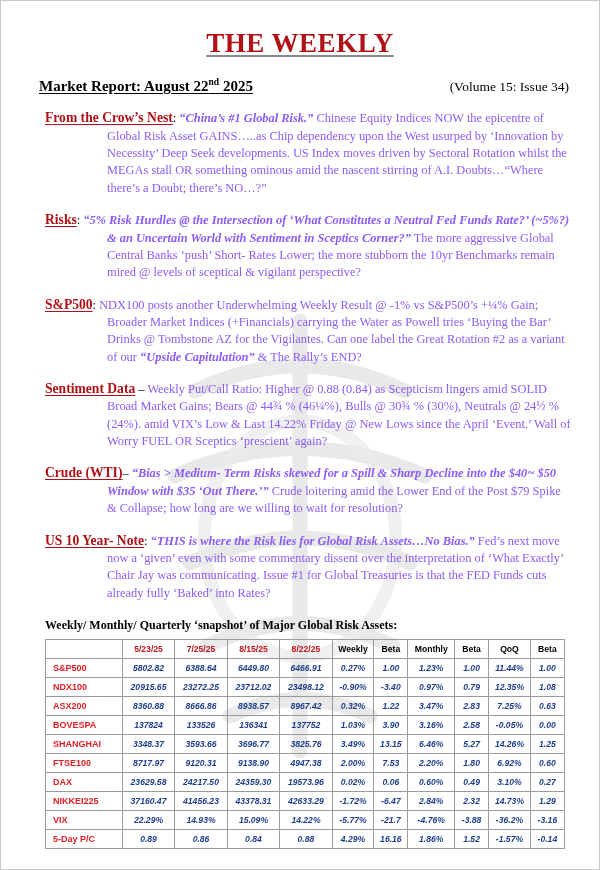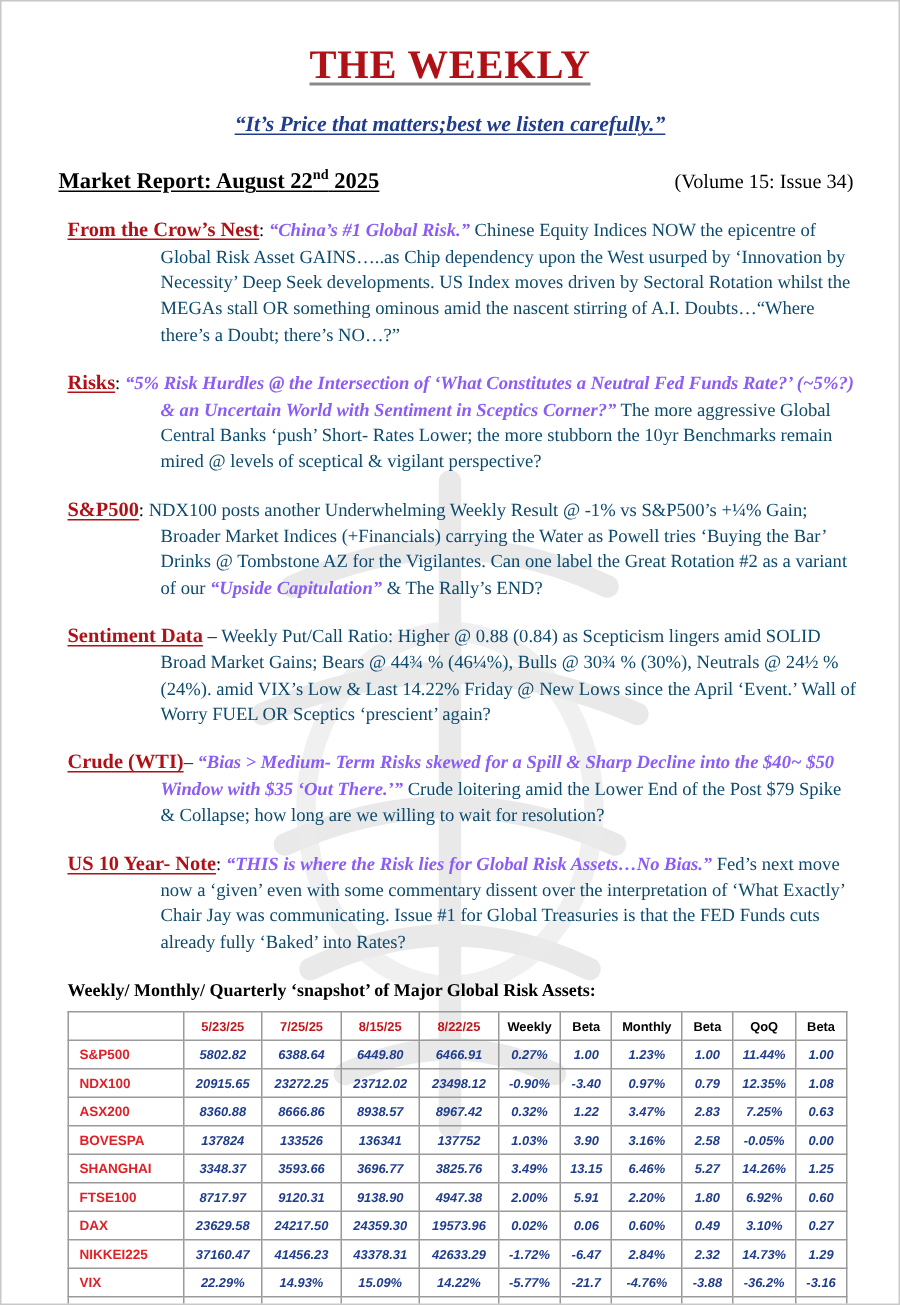--- a/index.html
+++ b/index.html
@@ -110,21 +110,21 @@
     color: #B01116;
     text-decoration: underline;
     text-underline-offset: 2px;
   }
   .sec-sep { font-weight: normal; color: #000; }
   .quote {
     font-style: italic;
     font-weight: bold;
     color: #8b5cf6;
   }
-  .body-txt { color: #0c4a6e; }
+  .body-txt { color: #8b5cf6; }
   .hang {
     display: block;
     padding-left: 62px;
     text-indent: -62px;
   }
 
   
   .table-head {
     margin: 16px 0 6px 0;
     padding-left: 22px;
@@ -199,21 +199,20 @@
       <g fill="#bdbdbd" opacity="0.75">
         <ellipse cx="165" cy="238" rx="96" ry="118" fill="none" stroke="#bdbdbd" stroke-width="13"></ellipse>
       </g>
     </svg>
   </div>
 
   <div id="content">
 
     <div class="masthead">THE WEEKLY</div>
 
-    <div class="tagline">“It’s Price that matters;best we listen carefully.”</div>
 
     <div class="reportline">
       <div class="report-title"><span>Market Report: August 22</span><sup>nd</sup><span> 2025</span></div>
       <div class="volume">(Volume 15: Issue 34)</div>
     </div>
 
     <div id="sections-host">
         <div class="section">
           <p>
             <span class="hang"><span class="sec-head">From the Crow’s Nest</span><span class="sec-sep">: </span><span class="quote">“China’s #1 Global Risk.”</span><span class="body-txt">  Chinese Equity Indices NOW the epicentre of Global Risk Asset GAINS…..as Chip dependency upon the West usurped by ‘Innovation by Necessity’ Deep Seek developments. US Index moves driven by Sectoral Rotation whilst the MEGAs stall OR something ominous amid the nascent stirring of A.I. Doubts…“Where there’s a Doubt; there’s NO…?”</span></span>
@@ -344,21 +343,21 @@
               <td class="val">14.26%</td>
               <td class="val">1.25</td>
             </tr>
             <tr>
               <td class="rowlabel">FTSE100</td>
               <td class="val">8717.97</td>
               <td class="val">9120.31</td>
               <td class="val">9138.90</td>
               <td class="val">4947.38</td>
               <td class="val">2.00%</td>
-              <td class="val">5.91</td>
+              <td class="val">7.53</td>
               <td class="val">2.20%</td>
               <td class="val">1.80</td>
               <td class="val">6.92%</td>
               <td class="val">0.60</td>
             </tr>
             <tr>
               <td class="rowlabel">DAX</td>
               <td class="val">23629.58</td>
               <td class="val">24217.50</td>
               <td class="val">24359.30</td>

